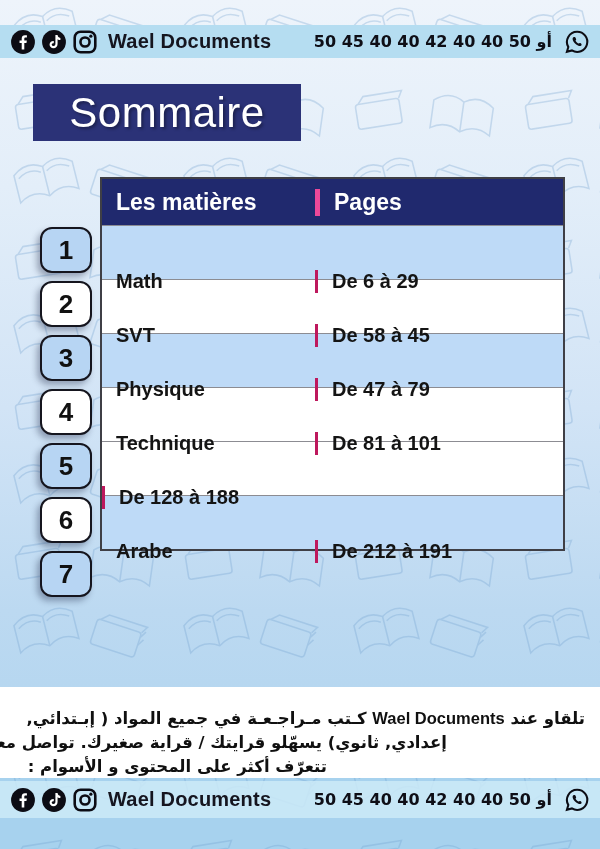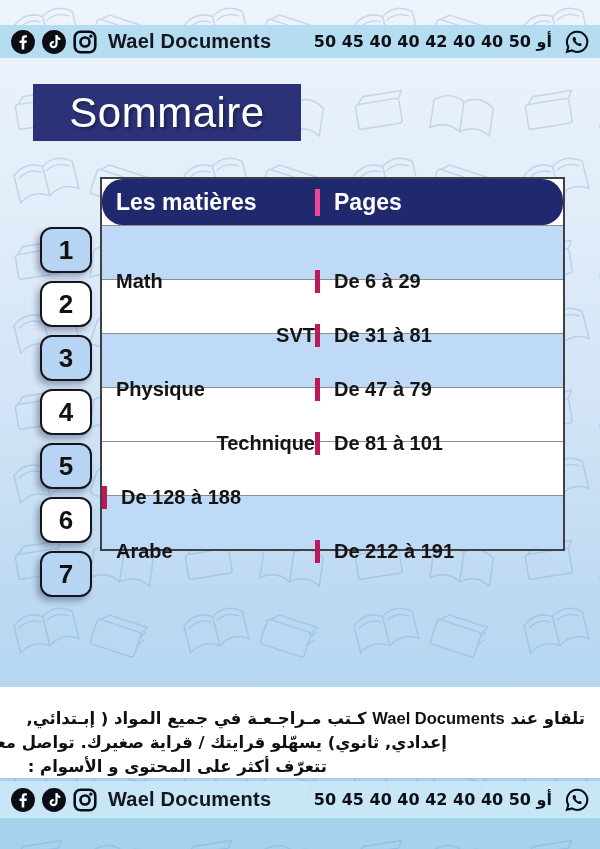--- a/index.html
+++ b/index.html
@@ -39,32 +39,32 @@
     text-shadow:2px 2px 3px rgba(0,0,0,.35);
   }
 
   
   .toc-table {
     position:absolute; left:100px; top:177px; width:465px;
     border:2px solid #3f3f46; background:#fff;
   }
   .toc-head {
     display:grid; grid-template-columns:213px 1fr; height:46px;
-    background:#20296e; align-items:center;border-radius:21px;
+    background:#20296e; align-items:center;
   }
   .toc-head .cell { color:#fff; font-size:23px; font-weight:bold; padding-left:14px; }
   .toc-head .cell.pages { border-left:5px solid #ec4899; }
   .toc-row {
     display:grid; grid-template-columns:213px 1fr; height:54px;
     align-items:center; border-top:1px solid #8c8c92;
   }
   .toc-row.blue { background:#bedaf7; }
-  .toc-row.white { background:#ffffff;text-align:right; }
+  .toc-row.white { background:#ffffff; }
   .toc-row .cell { font-size:20px; font-weight:bold; color:#141414; padding-left:14px;margin-top:44px; }
-  .toc-row .cell.pages { border-left:5px solid #be185d; align-self:stretch; display:flex; align-items:center; }
+  .toc-row .cell.pages { border-left:3px solid #be185d; align-self:stretch; display:flex; align-items:center; }
 
   
   .badge {
     position:absolute; left:40px; width:52px; height:46px;
     border:2.5px solid #15151e; border-radius:12px;
     display:flex; align-items:center; justify-content:center;
     font-size:26px; font-weight:bold; color:#111;
     box-shadow:-3px 4px 6px rgba(20,30,60,.35);
   }
   .badge.blue { background:#b7d5f3; }
@@ -163,21 +163,21 @@
     <div class="toc-head">
       <div class="cell">Les matières</div>
       <div class="cell pages">Pages</div>
     </div>
     <div class="toc-row blue">
       <div class="cell">Math</div>
       <div class="cell pages">De 6 à 29</div>
     </div>
     <div class="toc-row white">
       <div class="cell">SVT</div>
-      <div class="cell pages">De 31 à 81</div>
+      <div class="cell pages">De 58 à 45</div>
     </div>
     <div class="toc-row blue">
       <div class="cell">Physique</div>
       <div class="cell pages">De 47 à 79</div>
     </div>
     <div class="toc-row white">
       <div class="cell">Technique</div>
       <div class="cell pages">De 81 à 101</div>
     </div>
     <div class="toc-row white">

